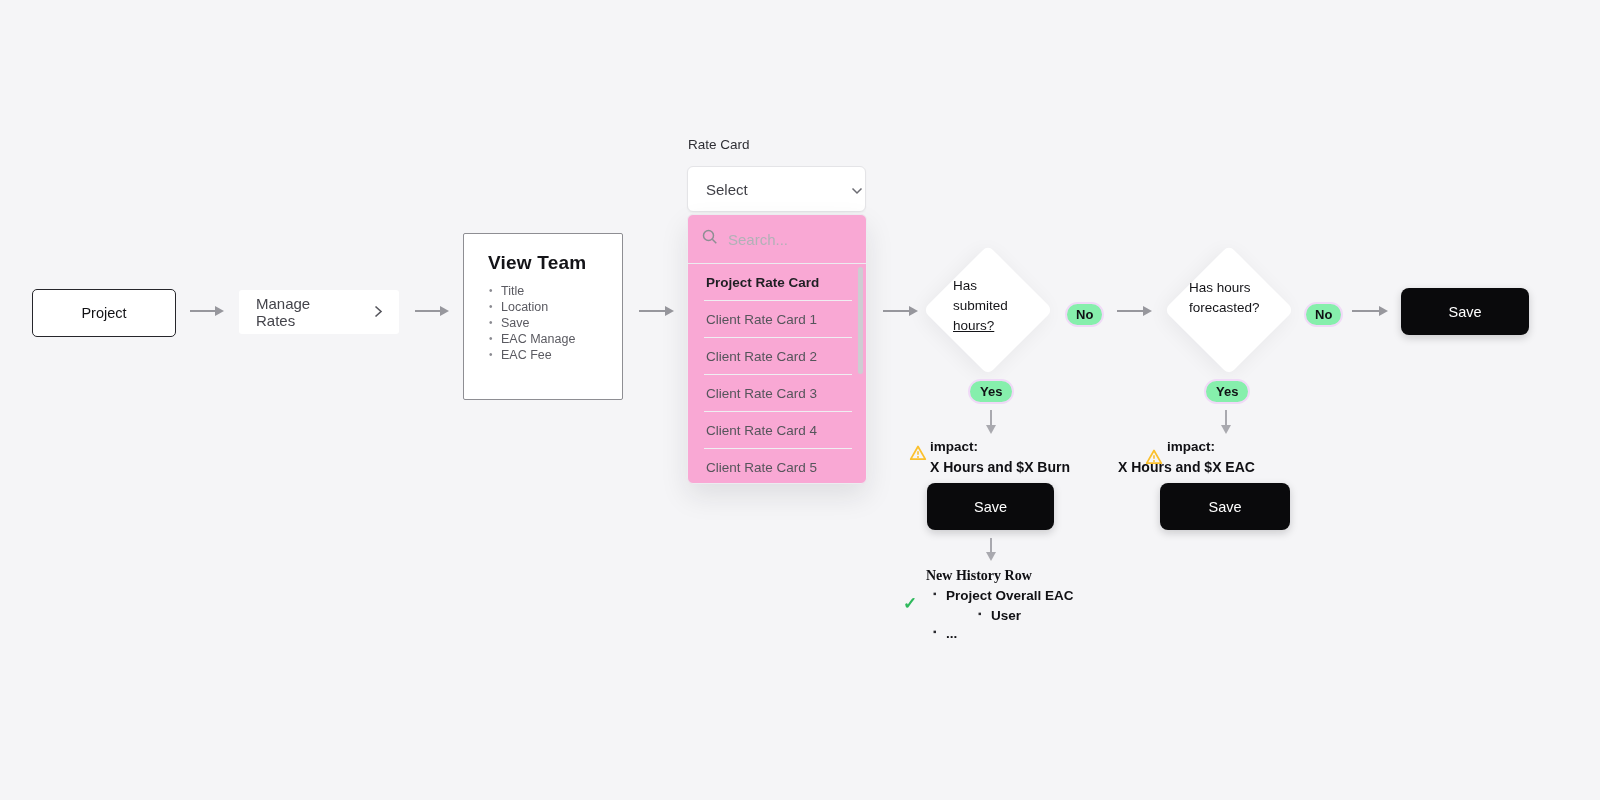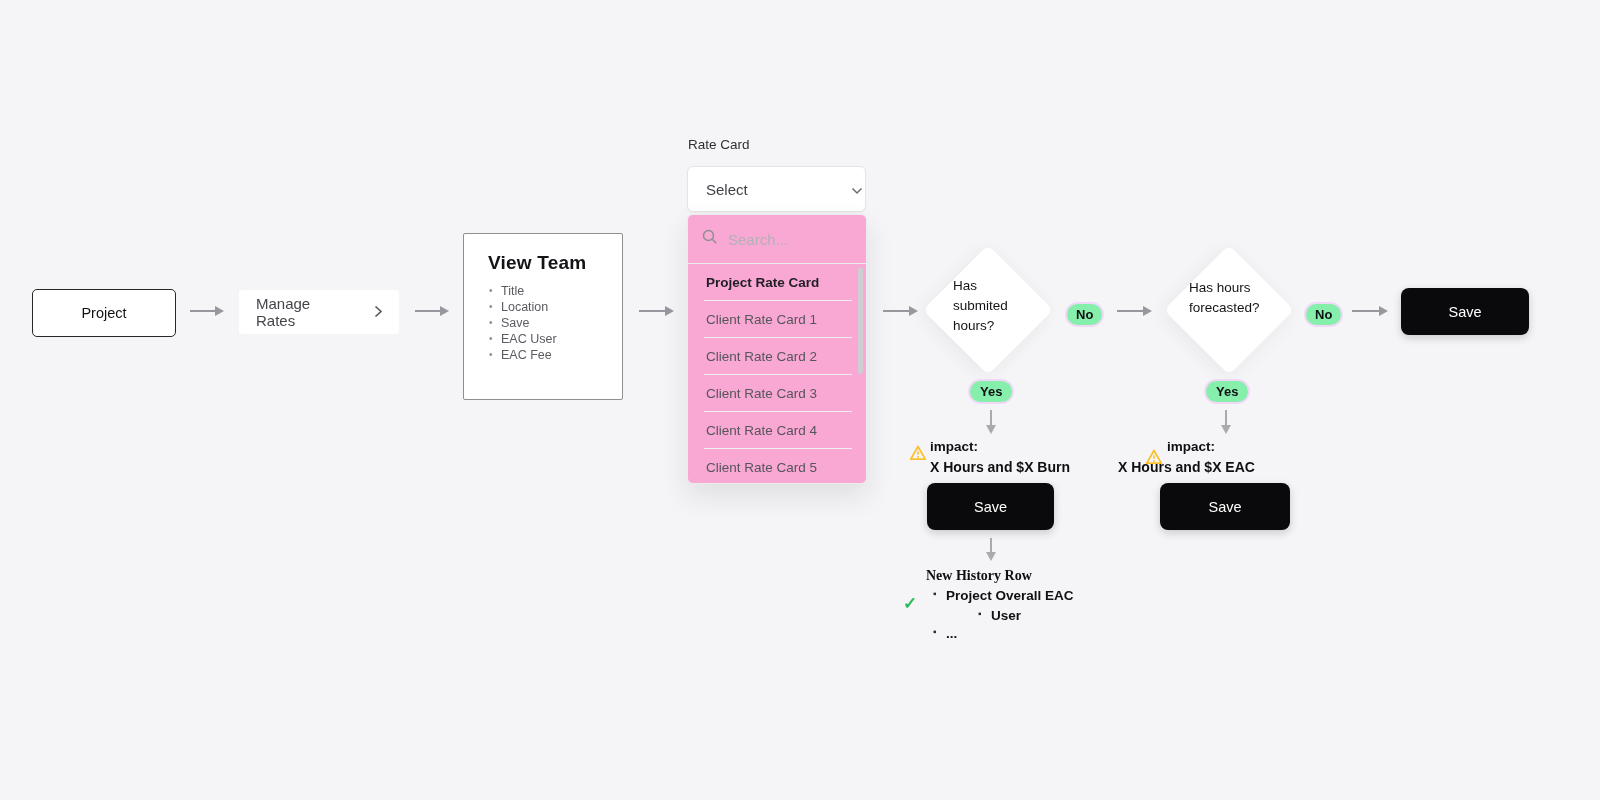--- a/index.html
+++ b/index.html
@@ -94,21 +94,21 @@
   </div>
 
   <div class="arr-h" style="left:415px;top:310px;width:26px;"></div>
 
   <div class="node viewteam-box">
     <div class="viewteam-title">View Team</div>
     <ul class="viewteam-list">
       <li>Title</li>
       <li>Location</li>
       <li>Save</li>
-      <li>EAC User</li>
+      <li>EAC Manage</li>
       <li>EAC Fee</li>
     </ul>
   </div>
 
   <div class="arr-h" style="left:639px;top:310px;width:27px;"></div>
 
   <div class="abs rc-label">Rate Card</div>
 
   <div class="node rc-select">
     <span>Select</span>
@@ -149,21 +149,21 @@
     </div>
     <div class="rc-scrollbar"></div>
   </div>
 
   <div class="arr-h" style="left:883px;top:310px;width:27px;"></div>
 
   <div class="diamond" style="left:942px;top:264px;"></div>
   <div class="diamond-text" style="left:953px;top:276px;width:84px;">
     <span style="display:block;">Has</span>
     <span style="display:block;">submited</span>
-    <span style="display:block;">hours?</span>
+    <span style="display:block;text-decoration:underline;">hours?</span>
   </div>
 
   <div class="pill" style="left:1065px;top:302px;padding:0 9px;">
     <span>No</span>
   </div>
 
   <div class="arr-h" style="left:1117px;top:310px;width:27px;"></div>
 
   <div class="diamond" style="left:1183px;top:264px;"></div>
   <div class="diamond-text" style="left:1189px;top:278px;width:90px;">

